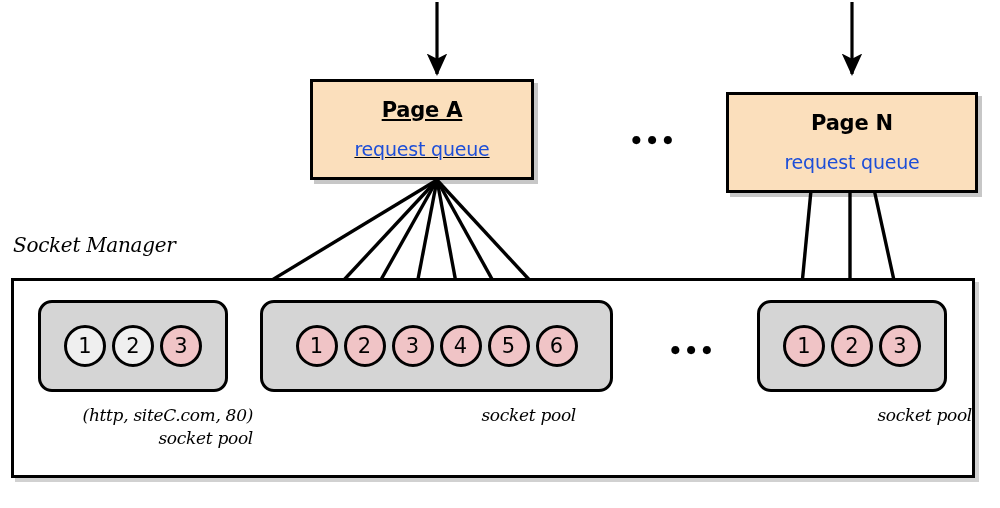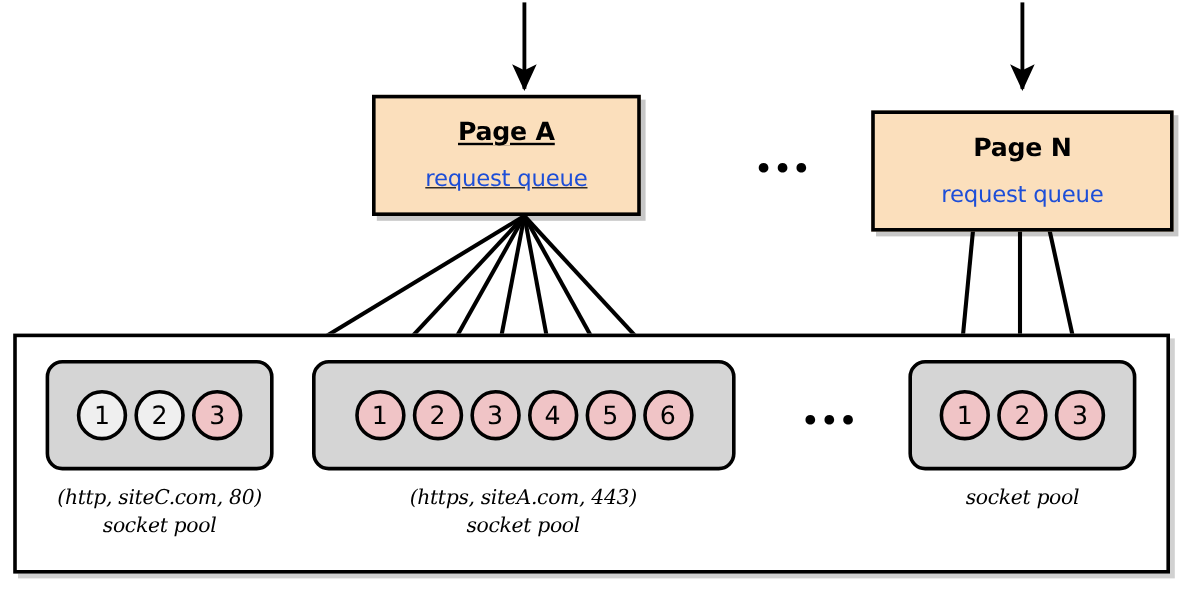--- a/index.html
+++ b/index.html
@@ -110,21 +110,21 @@
     font-size: 21px;
     color: #000000;
     line-height: 1;
   }
   .socket.free   { background: #efefef; }
   .socket.in-use { background: #f0c4c6; }
 
   
   .pool-caption {
     position: absolute;
-    text-align: center;
+    text-align: right;
     font-family: "DejaVu Serif", serif;
     font-style: italic;
     font-size: 17px;
     color: #000000;
     line-height: 1.35;
     letter-spacing: -0.3px;
     z-index: 4;
   }
   .pool-caption .line2 { display: block; }
 
@@ -179,20 +179,21 @@
     <div class="page-sub">request queue</div>
   </div>
 
   <div class="page-box" style="left:726px; top:92px; width:252px; height:101px;">
     <div class="page-title">Page N</div>
     <div class="page-sub">request queue</div>
   </div>
 
   <div class="ellipsis" style="left:629px; top:130px;">•••</div>
 
+  <div id="manager-label">Socket Manager</div>
   <div id="manager-frame"></div>
 
   <div class="pool" style="left:38px; top:300px; width:190px; height:92px;">
     <div class="sockets">
       <div class="socket free">1</div>
       <div class="socket free">2</div>
       <div class="socket in-use">3</div>
     </div>
   </div>
   <div class="pool-caption" style="left:13px; top:404px; width:240px;">
@@ -204,21 +205,20 @@
     <div class="sockets">
       <div class="socket in-use">1</div>
       <div class="socket in-use">2</div>
       <div class="socket in-use">3</div>
       <div class="socket in-use">4</div>
       <div class="socket in-use">5</div>
       <div class="socket in-use">6</div>
     </div>
   </div>
   <div class="pool-caption" style="left:296px; top:404px; width:280px;">
-    <span>(https, siteA.com, 443)</span>
     <span class="line2">socket pool</span>
   </div>
 
   <div class="pool" style="left:757px; top:300px; width:190px; height:92px;">
     <div class="sockets">
       <div class="socket in-use">1</div>
       <div class="socket in-use">2</div>
       <div class="socket in-use">3</div>
     </div>
   </div>

